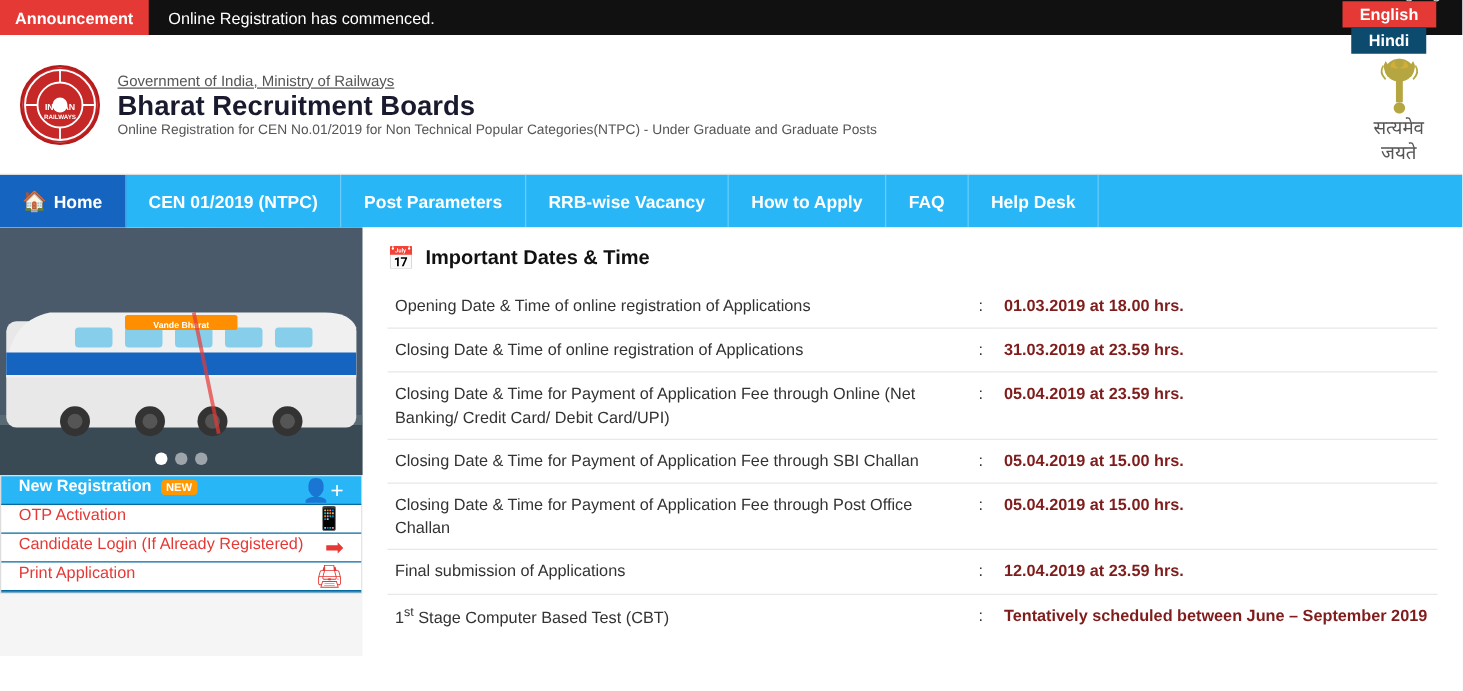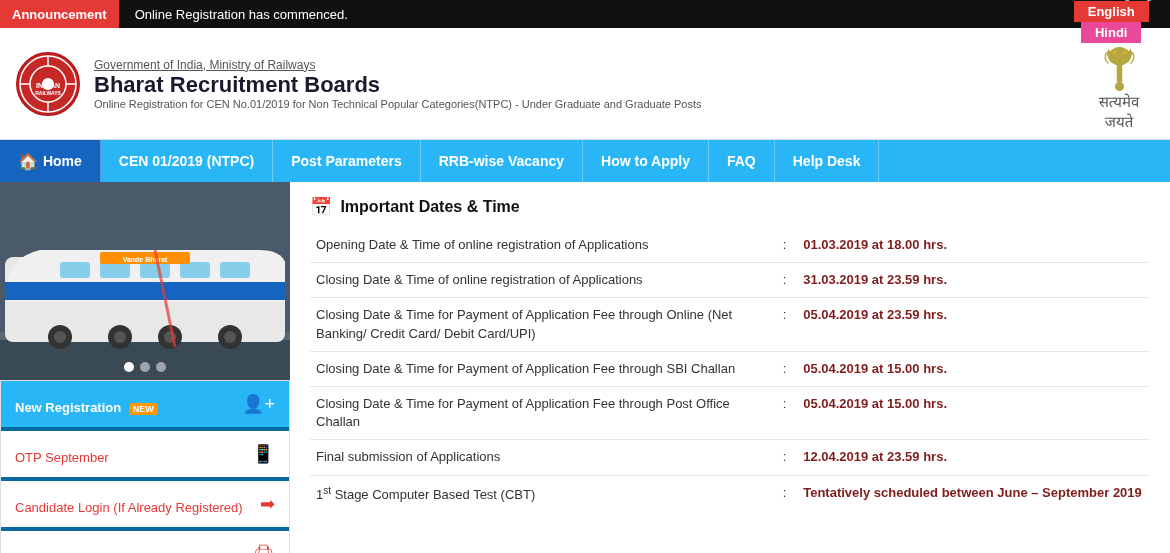--- a/index.html
+++ b/index.html
@@ -19,21 +19,21 @@
     .lang-section {
       display: flex; align-items: center; gap: 0; margin-right: 0; flex-direction: column;
     }
     .lang-label {
       color: #ccc; font-size: 13px; padding: 0 10px;
     }
     .lang-btn {
       padding: 3px 14px; font-size: 13px; cursor: pointer; border: none; font-weight: bold;
     }
     .lang-btn.english { background: #e53935; color: #fff; }
-    .lang-btn.hindi { background: #ec4899; color: #fff; }
+    .lang-btn.hindi { background: #0c4a6e; color: #fff; }
 
     
     .header {
       display: flex; align-items: center; padding: 8px 16px; background: #fff;
       border-bottom: 1px solid #ddd;
     }
     .header-logo {
       width: 64px; height: 64px; border-radius: 50%;
       background: radial-gradient(circle, #c62828 60%, #b71c1c 100%);
       display: flex; align-items: center; justify-content: center;
@@ -77,22 +77,22 @@
     }
     .carousel-dots {
       position: absolute; bottom: 8px; left: 50%; transform: translateX(-50%);
       display: flex; gap: 6px;
     }
     .dot { width: 10px; height: 10px; border-radius: 50%; background: rgba(255,255,255,0.5); }
     .dot.active { background: #fff; }
 
     .left-menu { background: #fff; border: 1px solid #ddd; }
     .menu-item {
-      display: flex; align-items: flex-end; justify-content: space-between;
-      padding: 12px 14px; border-bottom: 4px solid #0369a1; cursor: pointer;
+      display: flex; align-items: flex-start; justify-content: space-between;
+      padding: 0 14px; border-bottom: 1px solid #0369a1; cursor: pointer;
     }
     .menu-item.active { background: #29b6f6; }
     .menu-item.active .menu-label { color: #fff; font-weight: bold; }
     .menu-label { color: #e53935; font-size: 13px; font-weight: 500; }
     .menu-icon { color: #e53935; font-size: 18px; }
     .menu-item.active .menu-icon { color: #fff; }
     .new-badge {
       background: #ff9800; color: #fff; font-size: 9px; font-weight: bold;
       padding: 1px 4px; border-radius: 3px; margin-left: 4px;
     }
@@ -242,21 +242,21 @@
 
       <div class="menu-item active">
         <span class="menu-label" style="color:#fff;">
           New Registration
           <span class="new-badge">NEW</span>
         </span>
         <span class="menu-icon" style="color:#fff;">👤+</span>
       </div>
 
       <div class="menu-item">
-        <span class="menu-label">OTP September</span>
+        <span class="menu-label">OTP Activation</span>
         <span class="menu-icon">📱</span>
       </div>
 
       <div class="menu-item">
         <span class="menu-label">Candidate Login (If Already Registered)</span>
         <span class="menu-icon">➡</span>
       </div>
 
       <div class="menu-item">
         <span class="menu-label">Print Application</span>

